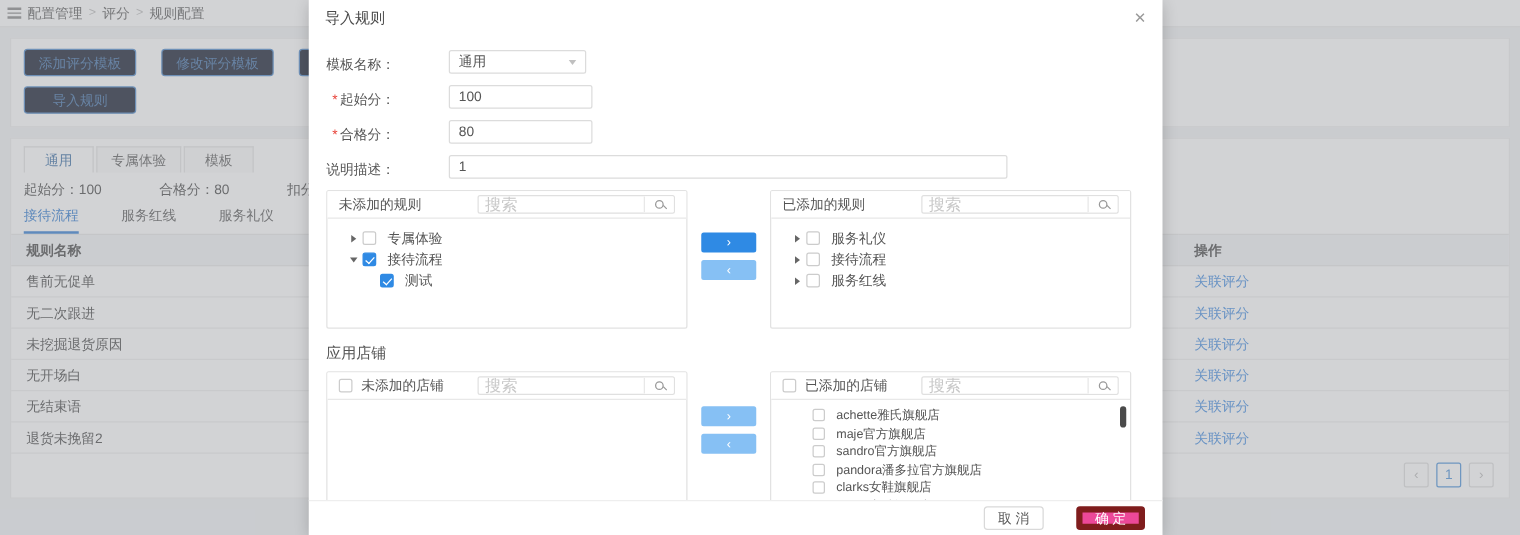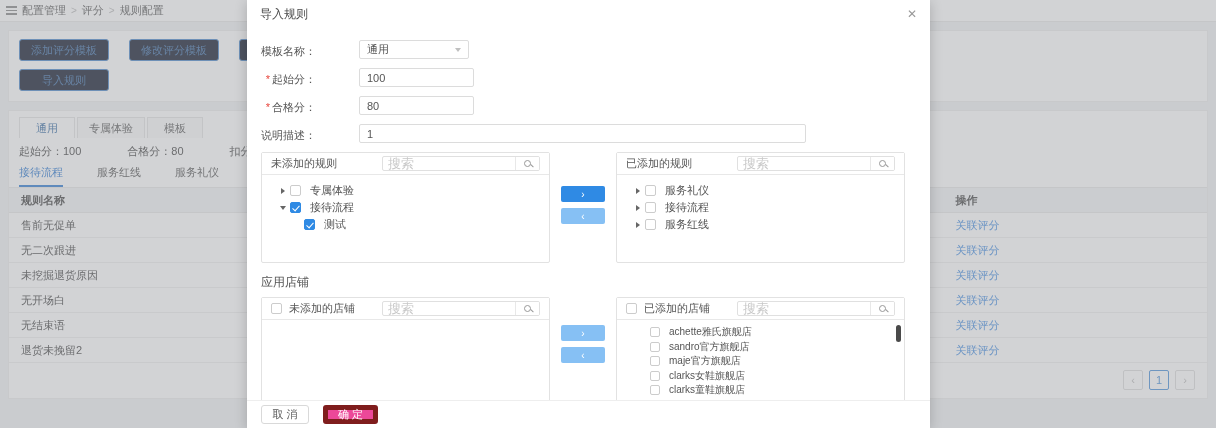--- a/index.html
+++ b/index.html
@@ -87,21 +87,21 @@
   }
   .modal-head {
     height:28px; display:flex; align-items:center; justify-content:space-between;
     padding:0 13px; flex:0 0 auto;
   }
   .modal-title { font-size:12px; color:#4a4a4a; }
   .modal-close { color:#999; font-size:12px; cursor:pointer; line-height:1; }
   .modal-body { flex:1 1 auto; padding:0 14px; overflow:hidden; position:relative; }
   .modal-foot {
     height:28px; border-top:1px solid #eee; display:flex; align-items:center;
-    gap:14px; padding:0 14px; flex:0 0 auto;
+    justify-content:flex-end; gap:26px; padding:0 14px; flex:0 0 auto;
   }
   .f-btn {
     height:19px; min-width:48px; padding:0 10px; font-size:11px; border-radius:3px;
     display:flex; align-items:center; justify-content:center; cursor:pointer;
   }
   .f-cancel { border:1px solid #d9d9d9; background:#fff; color:#595959; }
   .f-ok { background:#ec4899; color:#fff; border:5px solid #7f1d1d; }
 
   
   .frm-row { display:flex; align-items:flex-end; height:25px; margin-top:3px;gap:36px; }
@@ -425,25 +425,29 @@
           </div>
         </div>
         <div class="store-body">
           <div class="store-scroll"></div>
           <div class="store-row">
             <span class="cbx"></span>
             <span class="tlabel">achette雅氏旗舰店</span>
           </div>
           <div class="store-row">
             <span class="cbx"></span>
+            <span class="tlabel">maje官方旗舰店</span>
+          </div>
+          <div class="store-row">
+            <span class="cbx"></span>
             <span class="tlabel">sandro官方旗舰店</span>
           </div>
           <div class="store-row">
             <span class="cbx"></span>
-            <span class="tlabel">maje官方旗舰店</span>
+            <span class="tlabel">pandora潘多拉官方旗舰店</span>
           </div>
           <div class="store-row">
             <span class="cbx"></span>
             <span class="tlabel">clarks女鞋旗舰店</span>
           </div>
           <div class="store-row">
             <span class="cbx"></span>
             <span class="tlabel">clarks童鞋旗舰店</span>
           </div>
 

